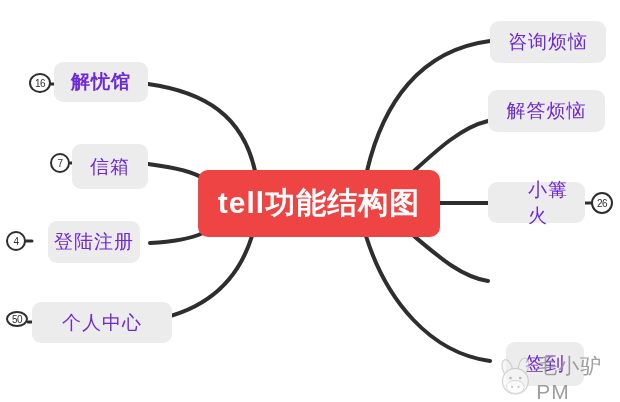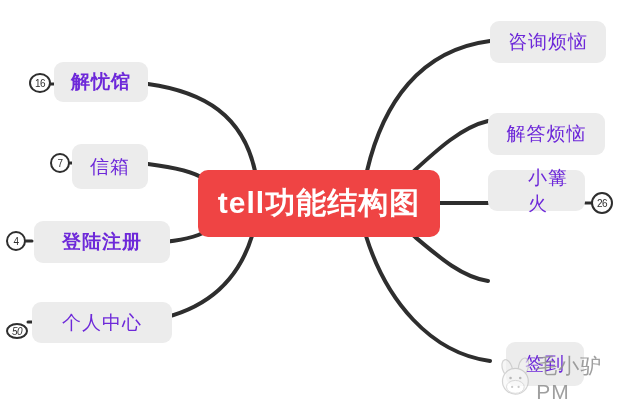--- a/index.html
+++ b/index.html
@@ -54,43 +54,43 @@
     <span>16</span>
   </div>
 
   <div class="node branch" style="left:72px;top:144px;width:76px;height:45px;">
     <span>信箱</span>
   </div>
   <div class="badge" style="left:50px;top:153px;width:20px;height:20px;">
     <span>7</span>
   </div>
 
-  <div class="node branch" style="left:34px;top:221px;width:136px;height:42px;font-weight:bold;">
+  <div class="node branch" style="left:48px;top:221px;width:92px;height:42px;">
     <span>登陆注册</span>
   </div>
   <div class="badge" style="left:6px;top:231px;width:20px;height:20px;">
     <span>4</span>
   </div>
 
   <div class="node branch" style="left:32px;top:302px;width:140px;height:41px;">
     <span>个人中心</span>
   </div>
-  <div class="badge" style="left:6px;top:323px;width:22px;height:16px;font-style:italic;">
+  <div class="badge" style="left:6px;top:311px;width:22px;height:16px;">
     <span>50</span>
   </div>
 
   <div class="node branch" style="left:490px;top:21px;width:116px;height:42px;">
     <span>咨询烦恼</span>
   </div>
 
-  <div class="node branch" style="left:488px;top:113px;width:117px;height:42px;">
+  <div class="node branch" style="left:488px;top:90px;width:117px;height:42px;">
     <span>解答烦恼</span>
   </div>
 
-  <div class="node branch" style="left:488px;top:170px;width:97px;height:41px;padding-left:40px;">
+  <div class="node branch" style="left:488px;top:182px;width:97px;height:41px;padding-left:40px;">
     <span>小篝火</span>
   </div>
   <div class="badge" style="left:591px;top:192px;width:22px;height:22px;">
     <span>26</span>
   </div>
 
 
   <div class="node branch" style="left:506px;top:342px;width:78px;height:44px;">
     <span>签到</span>
   </div>

